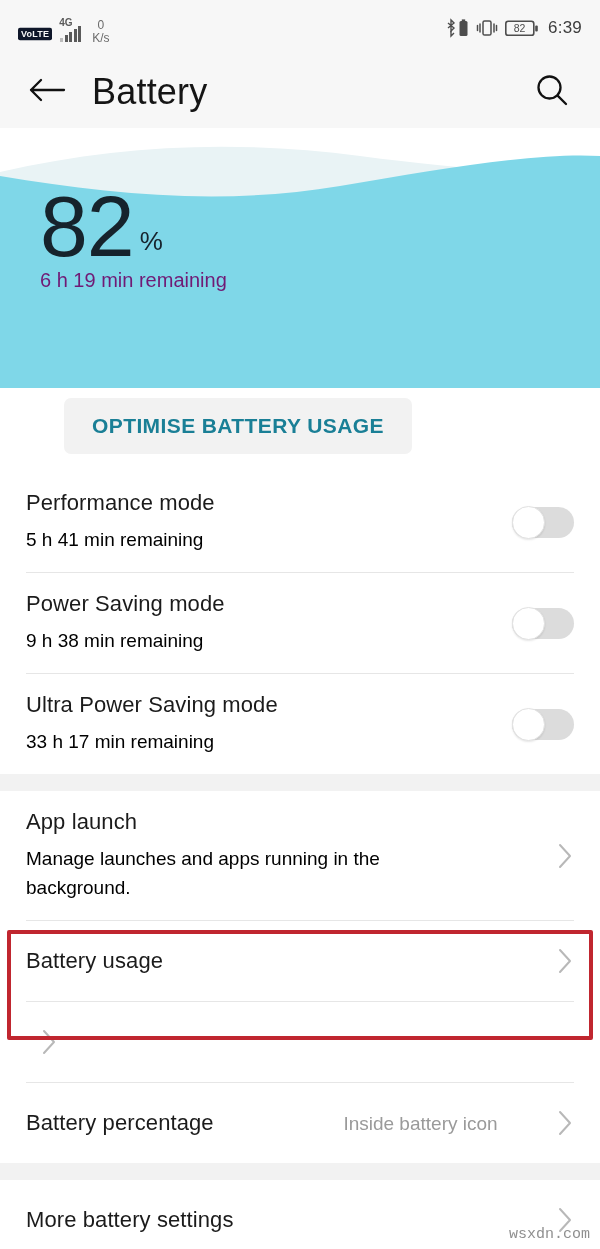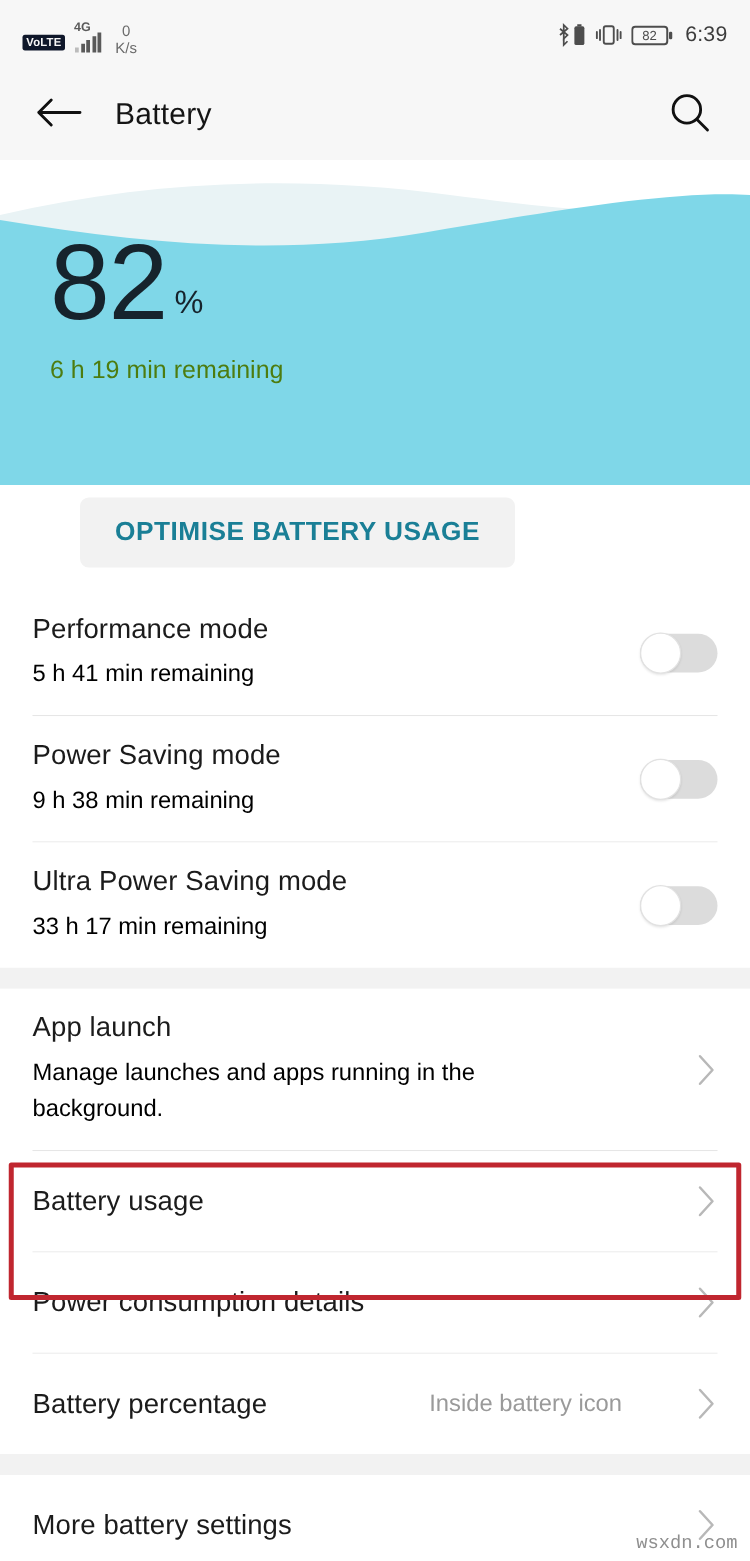--- a/index.html
+++ b/index.html
@@ -41,31 +41,31 @@
   .sb-right svg { display: block; }
   .btbadge { display: flex; align-items: center; gap: 1px; }
   .sb-time { font-size: 17px; color: #3d3d3d; letter-spacing: .2px; margin-left: 2px; }
 
   
   .appbar {
     position: absolute; left: 0; top: 56px; width: 600px; height: 72px;
     background: #f7f7f7; display: flex; align-items: center; padding: 0 26px;
   }
   .back-btn { width: 42px; height: 42px; display: flex; align-items: center; justify-content: center; }
-  .page-title { font-size: 24px; color: #151515; margin-left: 24px; letter-spacing: .2px; }
+  .page-title { font-size: 36px; color: #151515; margin-left: 24px; letter-spacing: .2px; }
   .search-btn { margin-left: auto; width: 44px; height: 44px; display: flex; align-items: center; justify-content: center; }
 
   
   .hero { position: absolute; left: 0; top: 128px; width: 600px; height: 260px; background: #fff; overflow: hidden; }
   .hero svg.waves { position: absolute; left: 0; top: 0; width: 600px; height: 260px; display: block; }
   .hero-text { position: absolute; left: 40px; top: 58px; }
   .pct-row { display: flex; align-items: flex-end; }
   .pct-num { font-size: 86px; line-height: 80px; font-weight: 300; color: #16232c; letter-spacing: -1px; }
   .pct-sym { font-size: 26px; color: #16232c; font-weight: 400; margin-left: 6px; margin-bottom: 9px; }
-  .hero-sub { margin-top: 19px; font-size: 20px; color: #4d7c0f; }
+  .hero-sub { margin-top: 3px; font-size: 20px; color: #701a75; }
 
   
   .optimise-wrap { position: absolute; left: 0; top: 398px; width: 476px; display: flex; justify-content: center; }
   .optimise-btn {
     background: #f2f2f2; border: none; border-radius: 7px;
     color: #1a7f96; font-size: 21px; font-weight: bold; letter-spacing: .4px;
     padding: 16px 28px; font-family: "Liberation Sans", sans-serif;
   }
 
   
@@ -239,23 +239,20 @@
       </div>
       <span class="chev">
         <svg width="18" height="30" viewBox="0 0 18 30">
             <path d="M4 4 L14 15 L4 26" fill="none" stroke="#b8b8b8" stroke-width="2" stroke-linecap="round" stroke-linejoin="round"></path>
           </svg>
       </span>
     </div>
     <div class="divider"></div>
 
     <div class="row">
-      <div class="row-texts">
-        <div class="row-title">Power consumption details</div>
-      </div>
       <span class="chev">
         <svg width="18" height="30" viewBox="0 0 18 30">
             <path d="M4 4 L14 15 L4 26" fill="none" stroke="#b8b8b8" stroke-width="2" stroke-linecap="round" stroke-linejoin="round"></path>
           </svg>
       </span>
     </div>
     <div class="divider"></div>
 
     <div class="row">
       <div class="row-texts">

